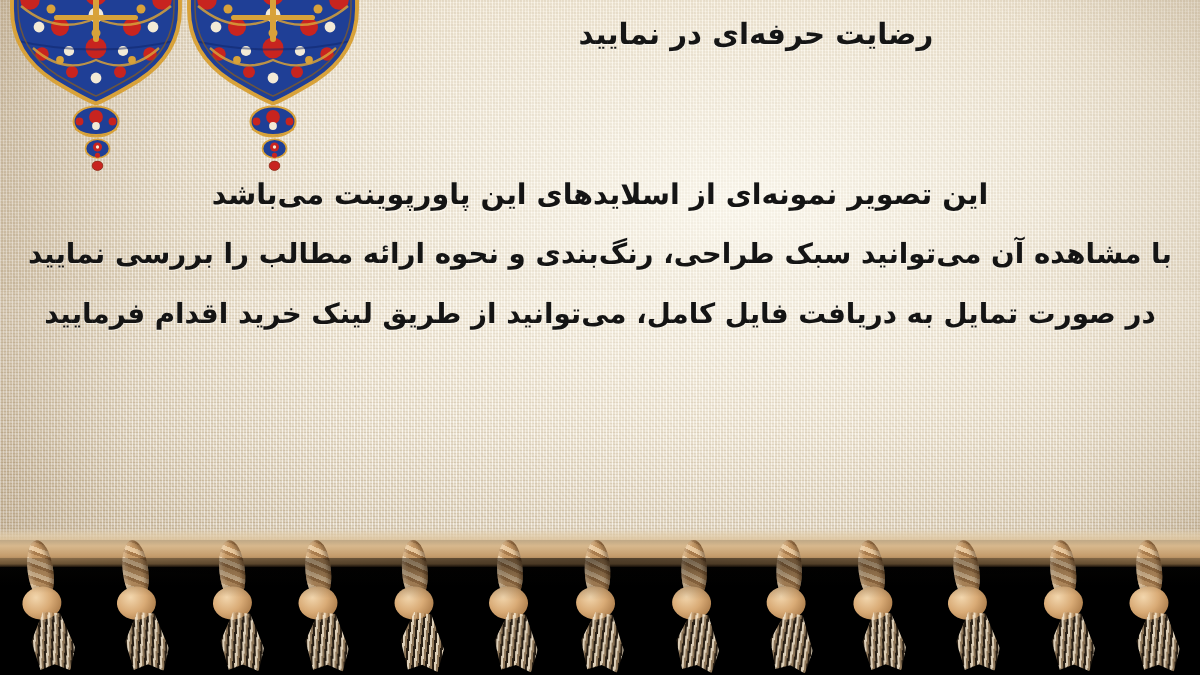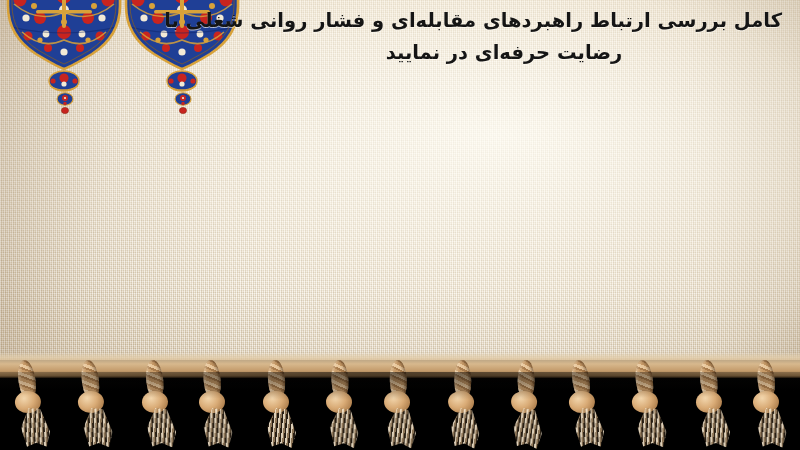--- a/index.html
+++ b/index.html
@@ -299,24 +299,28 @@
       <circle cx="9" cy="6" r="3" fill="#c8241f"></circle>
       <circle cx="9" cy="11.5" r="1.7" fill="#c8241f"></circle>
       <circle cx="9" cy="6" r="1.1" fill="#f3ead6"></circle>
     </svg>
     <svg class="pendant-c" viewBox="0 0 8 7">
       <ellipse cx="4" cy="3.5" rx="3.6" ry="3.1" fill="#c8241f" stroke="#8c2a16" stroke-width=".6"></ellipse>
     </svg>
   </div>
 
   <div class="title-block">
-    <div class="title-line l1">کامل بررسی ارتباط راهبردهای مقابله‌ای و فشار روانی شغلی با</div>
     <div class="title-line l2">رضایت حرفه‌ای در نمایید</div>
   </div>
 
+  <div class="body-block">
+    <div class="body-line b1">این تصویر نمونه‌ای از اسلایدهای این پاورپوینت می‌باشد</div>
+    <div class="body-line b2">با مشاهده آن می‌توانید سبک طراحی، رنگ‌بندی و نحوه ارائه مطالب را بررسی نمایید</div>
+    <div class="body-line b3">در صورت تمایل به دریافت فایل کامل، می‌توانید از طریق لینک خرید اقدام فرمایید</div>
+  </div>
 
   <div class="fringe-zone">
     <div class="fringe-black"></div>
     <div class="fringe-edge"></div>
     <div class="knot-row" id="knot-row">
         <div class="knot" style="left: 8.76923px; transform: rotate(-4deg);">
           <div class="cord"></div>
           <div class="bead"></div>
           <div class="tassel"></div>
         </div>

